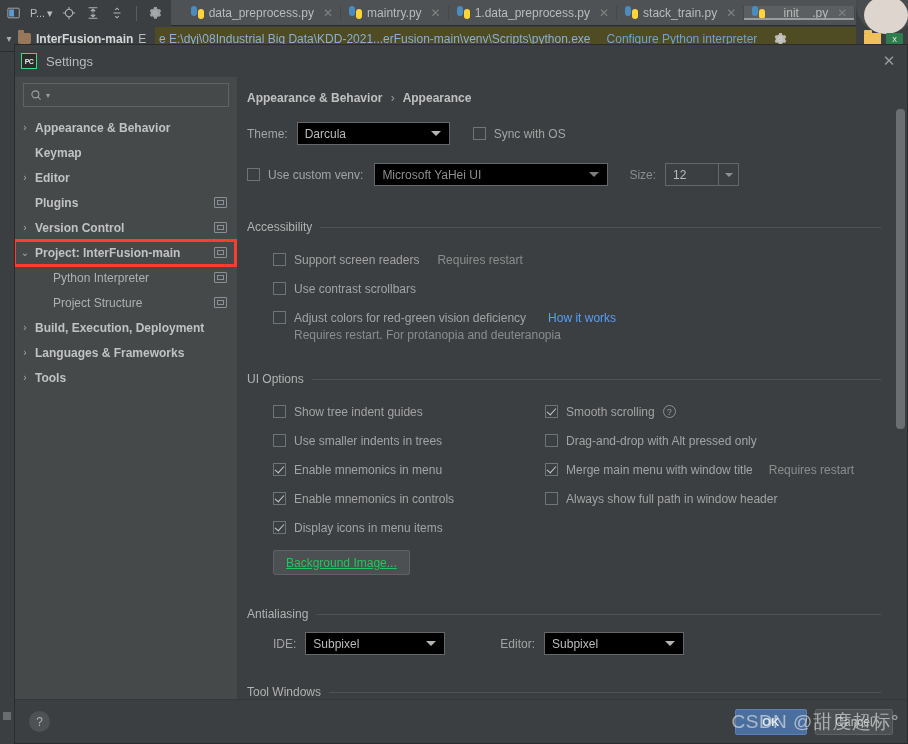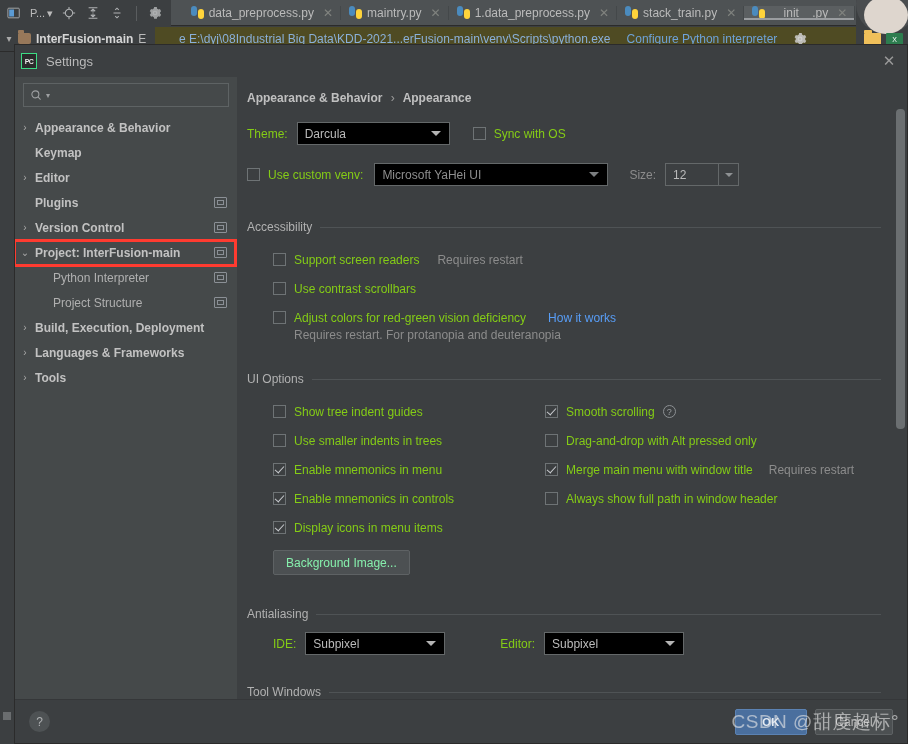--- a/index.html
+++ b/index.html
@@ -59,21 +59,21 @@
     position: relative; margin-right: 5px; flex: 0 0 13px;
   }
   .folder-ico::before { content: ""; position: absolute; left: 0; top: -3px; width: 6px; height: 3px; background: #97785a; border-radius: 1px 1px 0 0; }
   #nav-proj { font-weight: bold; color: #d6d6d6; }
   #nav-rest { color: #bbbbbb; margin-left: 5px; }
 
   
   #interp-bar {
     position: absolute; left: 155px; top: 27px; width: 719px; height: 24px;
     background: #4f4b23; display: flex; align-items: center;
-    padding: 0 24px; gap: 16px; font-size: 12px;
+    padding: 0 4px; gap: 16px; font-size: 12px;
   }
   #interp-path { color: #8ab0da; white-space: nowrap; }
   #interp-config { color: #6ea2d8; white-space: nowrap; }
   .gear-ico { width: 14px; height: 14px; color: #cfcfcf; display: inline-flex; }
 
   
   #bg-peek {
     position: absolute; right: 0; top: 0; width: 52px; height: 140px;
     background: #3c3f41; overflow: hidden;
   }
@@ -167,21 +167,21 @@
   
   #settings-pane {
     flex: 1; background: #3c3f41; position: relative; overflow: hidden;
     padding: 14px 0 0 0;
   }
   #settings-scroll { padding: 0 26px 0 10px; height: 100%; }
   #breadcrumb { color: #c0c0c0; font-size: 12px; font-weight: bold; margin-bottom: 17px; }
   #breadcrumb .sep { font-weight: normal; color: #9a9a9a; margin: 0 5px; }
 
   .row { display: flex; align-items: center; gap: 9px; }
-  .lbl { color: #84cc16; font-size: 12px; }
+  .lbl { color: #a3a3a3; font-size: 12px; }
   .lbl.dim { color: #8c8c8c; }
   .lbl.link { color: #589df6; }
 
   .combo {
     height: 23px; background: #000000; border: 1px solid #646869;
     display: flex; align-items: center; padding: 0 4px 0 7px;
     color: #bbbbbb; font-size: 12px; position: relative;
   }
   .combo .val { flex: 1; white-space: nowrap; }
   .combo .caret {
@@ -226,22 +226,23 @@
   .sec-line { flex: 1; height: 1px; background: #4f5355; }
 
   .help-circ {
     width: 13px; height: 13px; border-radius: 50%; border: 1px solid #8c9093;
     color: #9a9ea1; font-size: 9px; display: inline-flex;
     align-items: center; justify-content: center; flex: 0 0 13px;
   }
 
   .btn {
     height: 25px; padding: 0 12px; background: #4c5052; border: 1px solid #5e6264;
-    color: #86efac; font-size: 12px; display: inline-flex; align-items: center;
+    color: #22c55e; font-size: 12px; display: inline-flex; align-items: center;
     border-radius: 2px;
+    text-decoration: underline;
   }
 
   #ui-grid { display: flex; gap: 0; }
   #ui-col-l { width: 272px; flex: 0 0 272px; }
   #ui-col-r { flex: 1; }
   .ui-line { height: 29px; display: flex; align-items: center; gap: 8px; }
 
   
   #pane-scroll-track {
     position: absolute; right: 2px; top: 30px; width: 9px; bottom: 8px; background: transparent;

